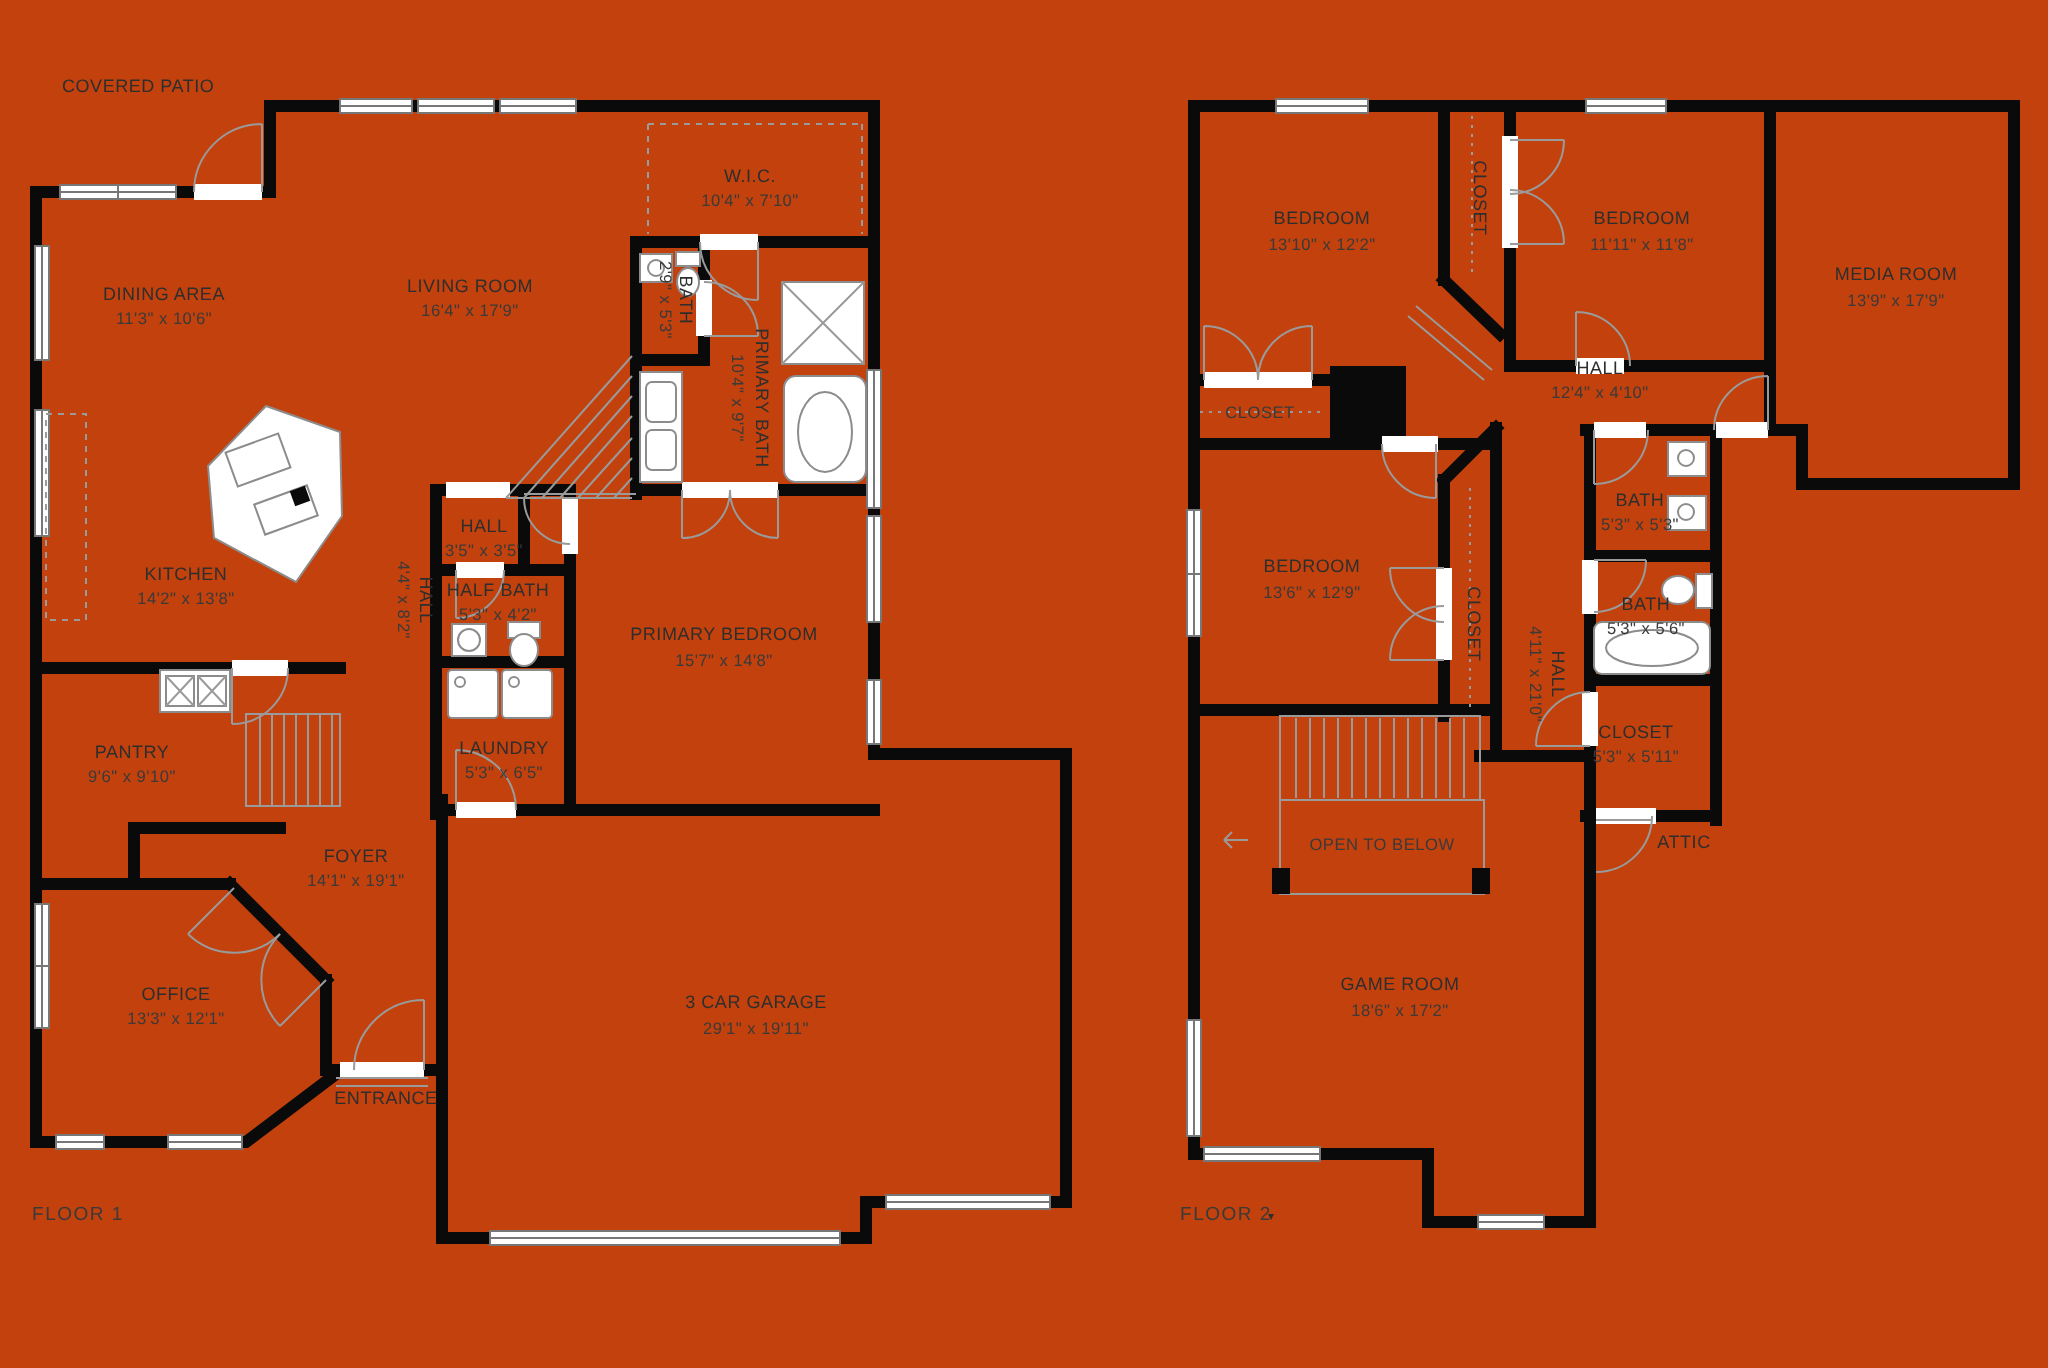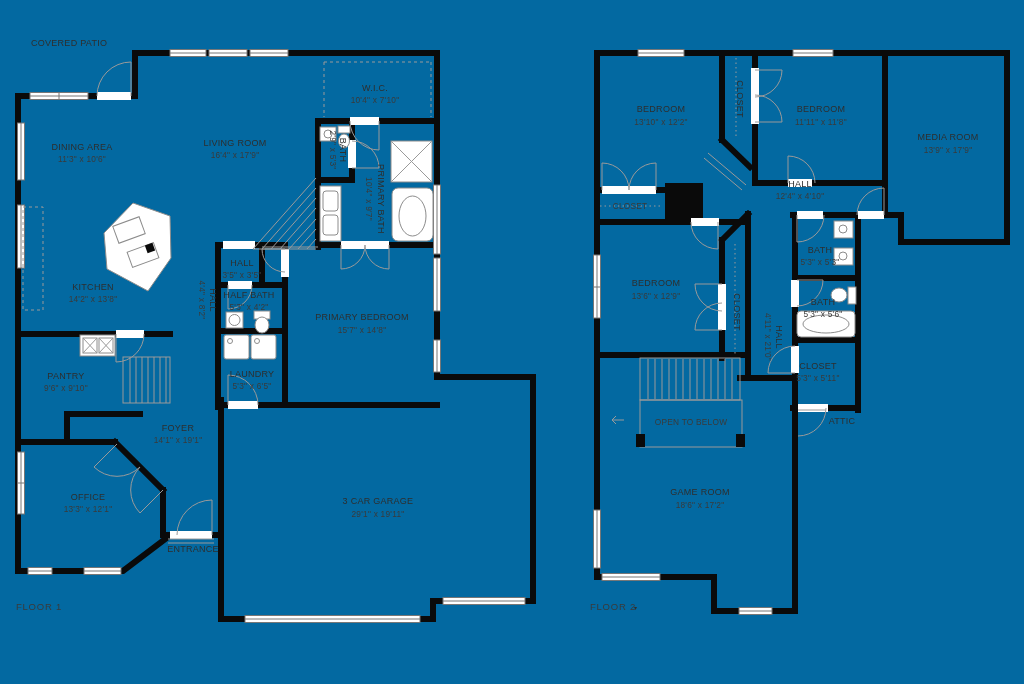--- a/index.html
+++ b/index.html
@@ -1,16 +1,16 @@
 <!DOCTYPE html>
 <html><head>
 <meta charset="utf-8">
 <style>
   html,body{margin:0;padding:0;background:#ffffff;}
-  .page{position:relative;width:1024px;height:684px;background:#0369a1;overflow:hidden;}
+  .page{position:relative;width:1024px;height:684px;background:#c2410c;overflow:hidden;}
   svg text{font-family:"Liberation Sans","DejaVu Sans",sans-serif;fill:#2e2e2e;letter-spacing:.03em;}
   .rn{font-size:9px;}
   .rd{font-size:8.3px;fill:#3a3a3a;}
   .fl{font-size:9.5px;letter-spacing:.08em;fill:#3a3a3a;}
   .wall{stroke:#0a0a0a;stroke-width:6;fill:none;stroke-linecap:square;stroke-linejoin:miter;}
   .thin{stroke:#9a9a9a;stroke-width:1;fill:none;}
   .fix{stroke:#8c8c8c;stroke-width:1;fill:#ffffff;}
   .gap{fill:#ffffff;stroke:none;}
   .door{stroke:#9a9a9a;stroke-width:1;fill:none;}
   .winr{fill:#ffffff;stroke:#777777;stroke-width:1;}

